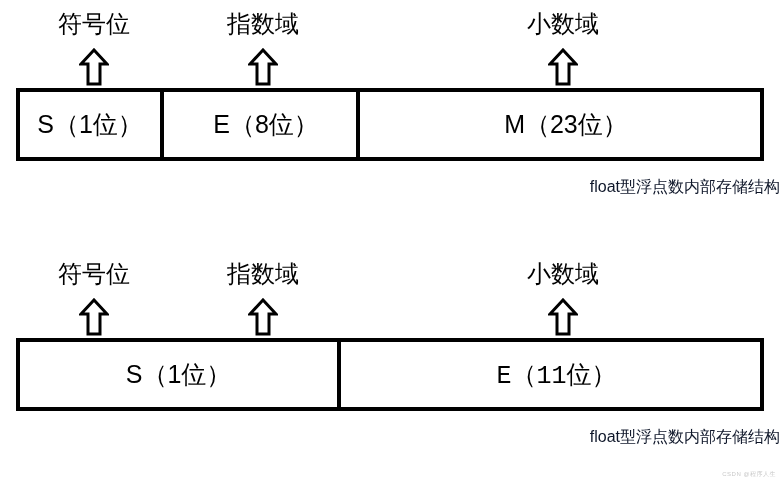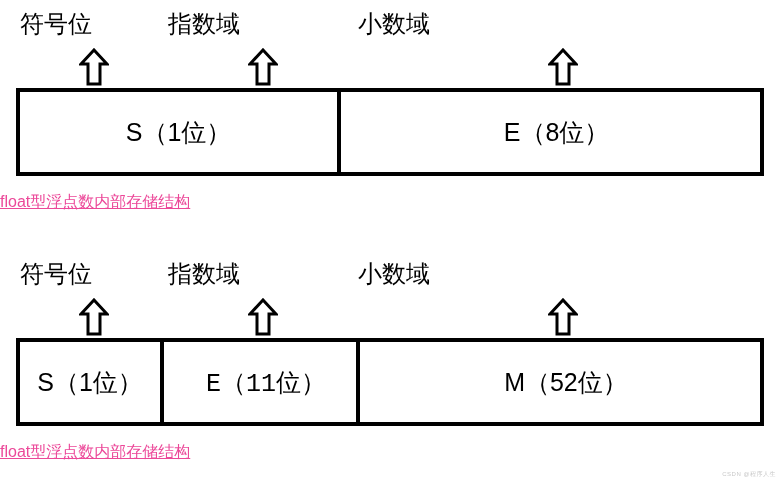--- a/index.html
+++ b/index.html
@@ -35,66 +35,66 @@
 
   
   .labels {
     position: relative;
     height: 48px;
   }
   .field-label {
     position: absolute;
     font-size: 24px;
     line-height: 48px;
+    text-align: center;
     white-space: nowrap;
     color: #000;
   }
 
   
   .arrows {
     position: relative;
     height: 40px;
   }
   .arrow-up {
     position: absolute;
     width: 30px;
     height: 38px;
   }
   .arrow-up svg { display: block; }
 
   
   .bitbox {
     position: relative;
     margin: 0 16px;
-    height: 88px;
+    height: 73px;
     border: 4px solid #000;
     box-sizing: border-box;
     display: flex;
   }
   .bitcell {
     position: relative;
     display: flex;
     align-items: center;
     justify-content: center;
     font-size: 25px;
     white-space: nowrap;
     box-sizing: border-box;
   }
   .bitcell + .bitcell {
     border-left: 4px solid #000;
     padding-left: 12px;
   }
 
   
   .caption {
-    text-align: left;
+    text-align: right;
     font-size: 16px;
     margin-top: 16px;
-    color: #ec4899;
-    text-decoration: underline;
+    color: #0f172a;
   }
 
   
   .watermark {
     position: absolute;
     right: 4px;
     top: 470px;
     font-size: 6px;
     color: #c8c8c8;
     letter-spacing: 0.5px;
@@ -128,20 +128,21 @@
       <div class="arrow-up" style="left:548px;">
         <svg width="30" height="38" viewBox="0 0 30 38">
           <polygon points="15,2 28,16 21,16 21,36 9,36 9,16 2,16" fill="#ffffff" stroke="#000000" stroke-width="3" stroke-linejoin="miter"></polygon>
         </svg>
       </div>
     </div>
 
     <div class="bitbox">
       <div class="bitcell" style="flex:148 0 0;">S（1位）</div>
       <div class="bitcell" style="flex:190 0 0;">E（8位）</div>
+      <div class="bitcell" style="flex:410 0 0;">M（23位）</div>
     </div>
 
     <div class="caption">float型浮点数内部存储结构</div>
   </div>
 
   <div class="figure fig-2">
 
     <div class="labels">
       <div class="field-label" style="left:20px;width:148px;">符号位</div>
       <div class="field-label" style="left:168px;width:190px;">指数域</div>
@@ -162,20 +163,19 @@
       <div class="arrow-up" style="left:548px;">
         <svg width="30" height="38" viewBox="0 0 30 38">
           <polygon points="15,2 28,16 21,16 21,36 9,36 9,16 2,16" fill="#ffffff" stroke="#000000" stroke-width="3" stroke-linejoin="miter"></polygon>
         </svg>
       </div>
     </div>
 
     <div class="bitbox">
       <div class="bitcell" style="flex:148 0 0;">S（1位）</div>
       <div class="bitcell" style="flex:190 0 0;font-family:Liberation Mono, monospace;">E（11位）</div>
-      <div class="bitcell" style="flex:410 0 0;">M（52位）</div>
     </div>
 
     <div class="caption">float型浮点数内部存储结构</div>
   </div>
 
   <div class="watermark">CSDN @程序人生</div>
 </div>
 
 </body></html>

